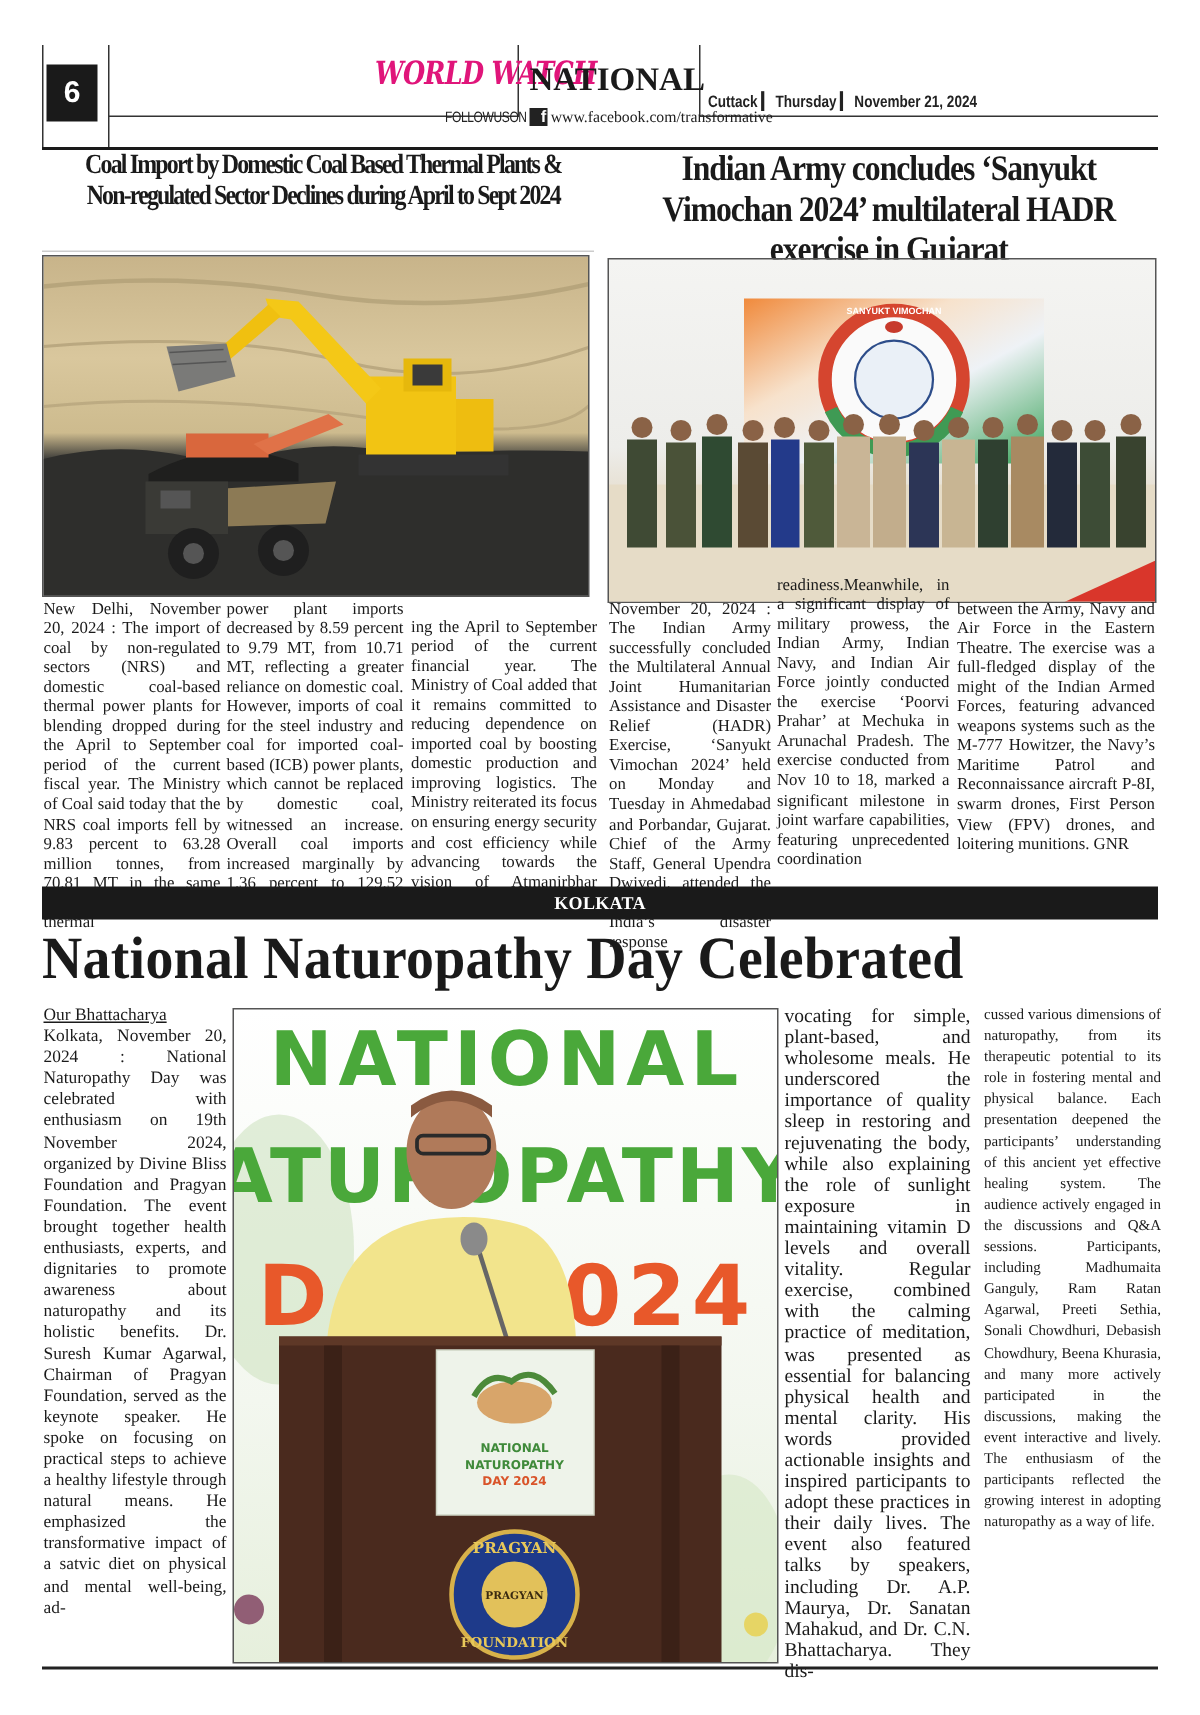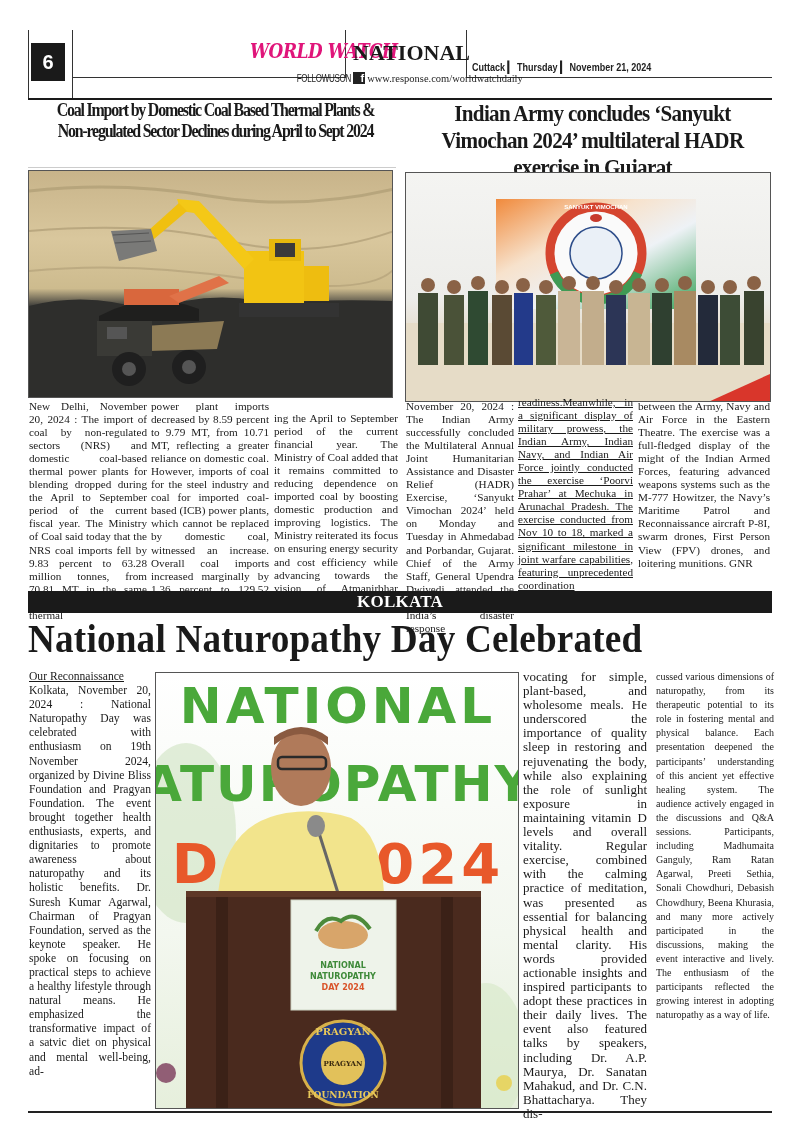--- a/index.html
+++ b/index.html
@@ -63,26 +63,26 @@
 
   
   .col {
     position: absolute; font-family: "Liberation Serif", serif; font-size: 11.2px; line-height: 13.05px;
     text-align: justify; hyphens: manual; color: #1a1a1a;
   }
   .c1 { left: 29px; top: 400px; width: 118px; }
   .c2 { left: 151px; top: 400px; width: 118px; }
   .c3 { left: 274px; top: 412px; width: 124px; }
   .c4 { left: 406px; top: 400px; width: 108px; }
-  .c5 { left: 518px; top: 396px; width: 115px; text-decoration: underline; }
+  .c5 { left: 518px; top: 384px; width: 115px; }
   .c6 { left: 638px; top: 400px; width: 132px; font-family: Liberation Serif, serif; }
 
   .kolkata-bar {
     position: absolute; left: 28px; top: 591px; width: 744px; height: 22px; background: #1a1a1a;
-    color: #fff; font-family: "Liberation Serif", serif; font-weight: bold; font-size: 17px;
+    color: #fff; font-family: "Liberation Serif", serif; font-weight: bold; font-size: 12px;
     display: flex; align-items: center; justify-content: center; letter-spacing: 0.2px;
   }
   .h-natur {
     position: absolute; left: 28px; top: 617px; width: 744px; font-family: "Liberation Serif", serif;
     font-weight: bold; font-size: 40px; letter-spacing: 0.2px; white-space: nowrap; line-height: 44px;
     transform: scaleX(0.93); transform-origin: left top; color: #1a1a1a;
   }
   .n1 { left: 29px; top: 670px; width: 122px; font-size: 11.6px; line-height: 14.1px; }
   .n2 { left: 523px; top: 670px; width: 124px; font-size: 13px; line-height: 14.1px; }
   .n3 { left: 656px; top: 670px; width: 118px; font-size: 10px; line-height: 14.1px; }
@@ -102,21 +102,21 @@
   <div class="hline" style="left:466px; top:77px; width:306px;"></div>
   <div class="hline" style="left:28px; top:98px; width:744px; height:2px; background:#1a1a1a;"></div>
 
   <div class="page-num">6</div>
   <div class="logo">WORLD WATCH</div>
   <div class="section-title">NATIONAL</div>
   <div class="dateline">Cuttack ▎ Thursday ▎ November 21, 2024</div>
   <div class="follow">
     <span class="lbl">FOLLOWUSON</span>
     <span class="fb-icon">f</span>
-    <span class="url">www.response.com/worldwatchdaily</span>
+    <span class="url">www.facebook.com/transformative</span>
   </div>
 </div>
 
 <div>
   <h2 class="headline h-coal">Coal Import by Domestic Coal Based Thermal Plants &amp; Non-regulated Sector Declines during April to Sept 2024</h2>
   <div class="rule-thin" style="left:28px; top:167px; width:368px;"></div>
   <div class="photo photo-coal">
     <svg width="365" height="228" viewBox="0 0 365 228">
 
       <path d="M0 20 Q90 10 180 25 T365 18" stroke="#a99770" stroke-width="3" fill="none" opacity="0.6"></path>
@@ -220,21 +220,21 @@
   <div class="col c6">between the Army, Navy and Air Force in the Eastern Theatre. The exercise was a full-fledged display of the might of the Indian Armed Forces, featuring advanced weapons systems such as the M-777 Howitzer, the Navy’s Maritime Patrol and Reconnaissance aircraft P-8I, swarm drones, First Person View (FPV) drones, and loitering munitions. GNR</div>
 </div>
 
 <div>
   <div class="kolkata-bar">
     <span>KOLKATA</span>
   </div>
   <h1 class="h-natur">National Naturopathy Day Celebrated</h1>
 
   <div class="col n1">
-    <span class="byline">Our Reconnaissance</span>
+    <span class="byline">Our Bhattacharya</span>
     <span>Kolkata, November 20, 2024 : National Naturopathy Day was celebrated with enthusiasm on 19th November 2024, organized by Divine Bliss Foundation and Pragyan Foundation. The event brought together health enthusiasts, experts, and dignitaries to promote awareness about naturopathy and its holistic benefits. Dr. Suresh Kumar Agarwal, Chairman of Pragyan Foundation, served as the keynote speaker. He spoke on focusing on practical steps to achieve a healthy lifestyle through natural means. He emphasized the transformative impact of a satvic diet on physical and mental well-being, ad-</span>
   </div>
 
   <div class="photo photo-natur">
     <svg width="364" height="437" viewBox="0 0 364 437">
 
       <ellipse cx="30" cy="160" rx="50" ry="90" fill="#cfe3c2" opacity="0.6"></ellipse>
       <ellipse cx="330" cy="380" rx="40" ry="70" fill="#d6e8c6" opacity="0.6"></ellipse>
 
       <text x="182" y="50" text-anchor="middle" font-family="DejaVu Sans, sans-serif" font-weight="bold" font-size="50" fill="#4aa83a" letter-spacing="4">NATIONAL</text>

